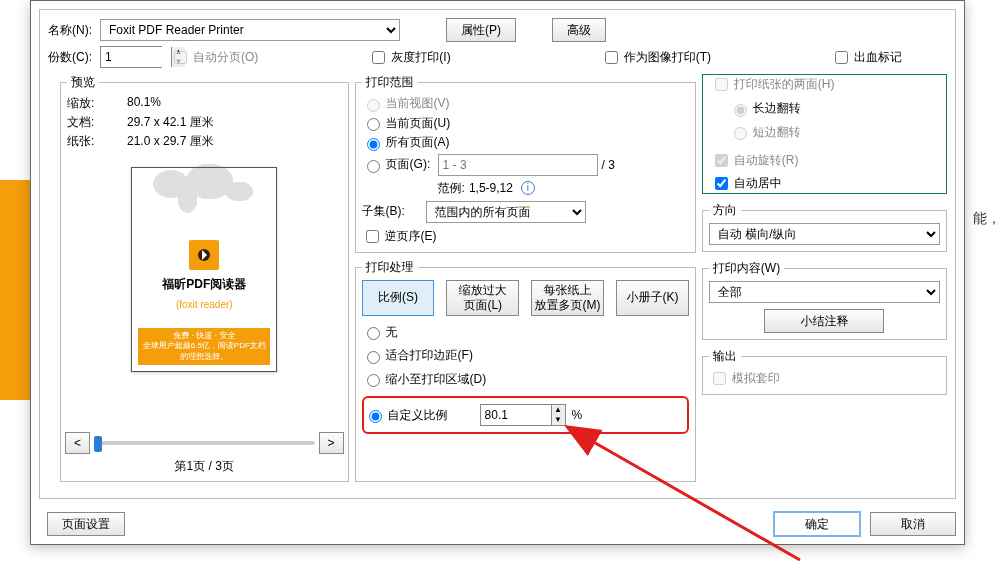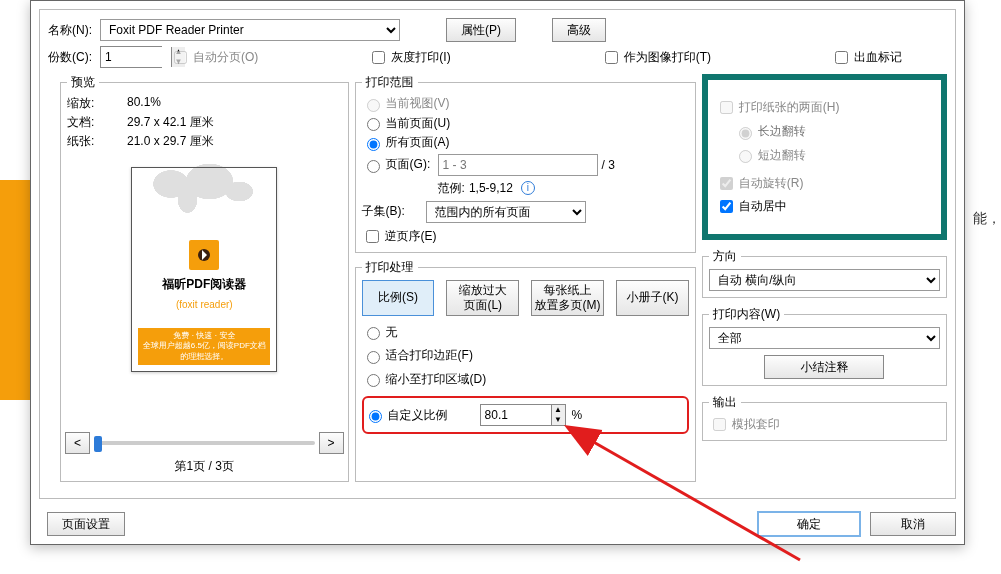--- a/index.html
+++ b/index.html
@@ -135,21 +135,21 @@
   }
   .spin-wrap {
     display: inline-flex; border: 1px solid #888; height: 22px;
   }
   .spin-wrap input { border: none; width: 70px; height: 100%; padding: 0 4px; }
   .spins { display: flex; flex-direction: column; }
   .spins button {
     width: 14px; height: 11px; border: none; border-left: 1px solid #888;
     background: #eee; font-size: 8px; line-height: 8px; cursor: pointer; padding: 0;
   }
-  .right-box { border: 6px solid #0f766e; padding: 18px 8px; }
+  .right-box { border: 1px solid #0f766e; padding: 0 8px; }
   .bottom-buttons {
     position: absolute; right: 8px; bottom: 8px;
     display: flex; gap: 10px;
   }
   .page-setup-btn { position: absolute; left: 16px; bottom: 8px; }
   .primary { border-color: #1b5fae; background: #fff; color: #000; outline: 2px solid #7bb3e8; outline-offset: -1px; }
   .info-icon {
     display: inline-block; width: 14px; height: 14px; border-radius: 50%;
     border: 1px solid #2d7bd8; color: #2d7bd8; font-size: 10px; line-height: 12px;
     text-align: center; margin-left: 4px;
@@ -348,21 +348,21 @@
       </div>
 
       <div class="col-right">
         <div class="right-box">
           <label class="cb disabled">
               <input type="checkbox" disabled="" style="">
               <span>打印纸张的两面(H)</span>
             </label>
           <div style="padding-left:18px; margin-top:6px;"><label class="radio disabled">
                 <input type="radio" name="flip" checked="" disabled="" style="">
-                <span style="color:#737373">长边翻转</span>
+                <span style="color:#000000">长边翻转</span>
               </label></div>
           <div style="padding-left:18px; margin-top:4px;"><label class="radio disabled">
                 <input type="radio" name="flip" disabled="" style="">
                 <span style="color:#888">短边翻转</span>
               </label></div>
           <div style="margin-top:8px;"><label class="cb disabled">
                 <input type="checkbox" checked="" disabled="" style="">
                 <span>自动旋转(R)</span>
               </label></div>
           <div style="margin-top:4px;"><label class="cb">
@@ -395,21 +395,21 @@
               <span>模拟套印</span>
             </label>
         </fieldset>
       </div>
 
     </div>
   </div>
 
   <button class="btn page-setup-btn">页面设置</button>
   <div class="bottom-buttons">
-    <button class="btn primary" style="width:102px">确定</button>
+    <button class="btn primary" style="width:86px">确定</button>
     <button class="btn" style="width:86px">取消</button>
   </div>
 </div>
 
 <svg class="arrow-svg" width="260" height="150">
   <defs>
     <marker id="ah" markerWidth="14" markerHeight="14" refX="2" refY="5" orient="auto">
       <path d="M0,0 L12,5 L0,10 Z" fill="#e11d1d"></path>
     </marker>
   </defs>

